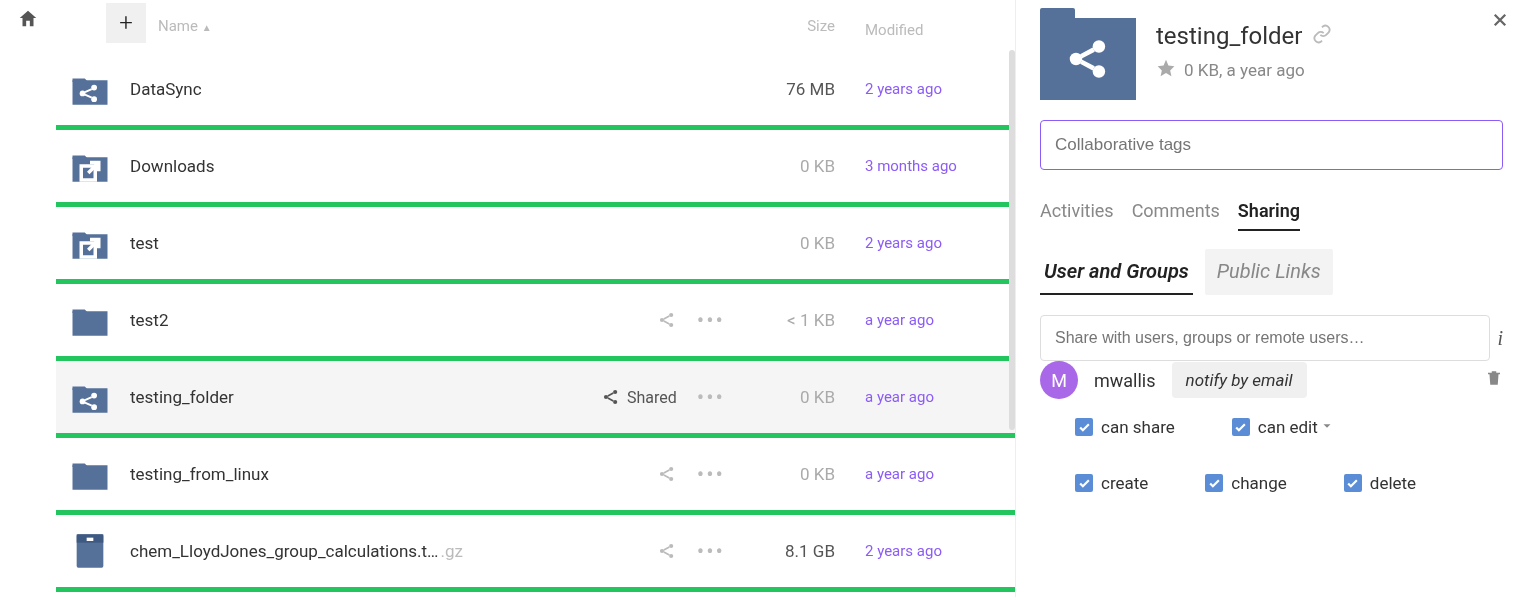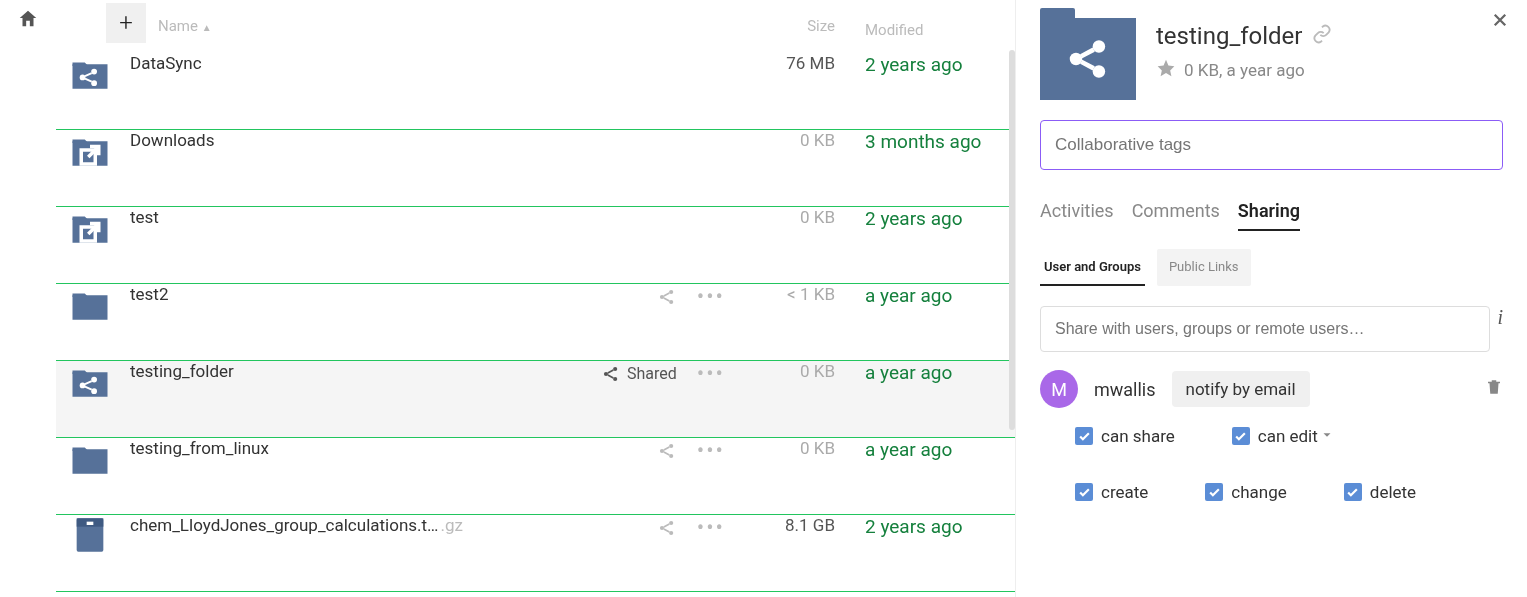--- a/index.html
+++ b/index.html
@@ -8,60 +8,60 @@
 .left-col { width: 56px; padding-top: 8px; display: flex; flex-direction: column; align-items: center; }
 .home-icon { color: #555; cursor: pointer; }
 .main { flex: 1; min-width: 0; display: flex; flex-direction: column; position: relative; }
 .header-row { display: flex; align-items: center; height: 53px; padding-left: 50px; border-bottom: 1px solid transparent; position: relative; }
 .plus-btn { position: absolute; left: 50px; top: 3px; width: 40px; height: 40px; background: #f0f0f0; display: flex; align-items: center; justify-content: center; cursor: pointer; font-size: 24px; font-weight: 300; }
 .header-label { color: #bbb; font-size: 15px; }
 .header-name { margin-left: 52px; }
 .header-size { margin-left: auto; width: 110px; text-align: right; padding-right: 20px; }
 .header-modified { width: 160px; padding-left: 10px; margin-top: 8px; }
 .file-list { flex: 1; overflow-y: auto; }
-.file-row { display: flex; align-items: flex-start; height: 77px; border-bottom: 1px solid #22c55e; padding-left: 10px; position: relative; }
+.file-row { display: flex; align-items: center; height: 77px; border-bottom: 5px solid #22c55e; padding-left: 10px; position: relative; }
 .file-row.selected { background: #f5f5f5; }
 .file-icon { width: 48px; height: 40px; display: flex; align-items: center; justify-content: center; margin-right: 16px; }
 .file-name { flex: 1; font-size: 17px; color: #333; display: flex; align-items: baseline; }
 .file-ext { color: #bbb; margin-left: 2px; }
 .row-actions { display: flex; align-items: center; gap: 20px; margin-right: 20px; visibility: hidden; }
 .file-row.selected .row-actions, .file-row.show-actions .row-actions { visibility: visible; }
 .share-indicator { display: flex; align-items: center; gap: 6px; color: #555; font-size: 16px; }
 .share-grey { color: #bbb; }
 .dots { color: #bbb; font-size: 22px; letter-spacing: 2px; cursor: pointer; }
 .file-size { width: 110px; text-align: right; color: #555; font-size: 17px; padding-right: 20px; }
 .file-size.faded { color: #aaa; }
-.file-modified { width: 160px; color: #15803d; font-size: 19px; padding-left: 10px; }
+.file-modified { width: 160px; color: #8b5cf6; font-size: 15px; padding-left: 10px; }
 .scrollbar-fake { position: absolute; right: 0; top: 50px; width: 6px; height: 380px; background: #ddd; border-radius: 3px; }
 
 .sidebar { width: 512px; border-left: 1px solid #eee; padding: 18px 24px 0 24px; position: relative; display: flex; flex-direction: column; }
 .close-btn { position: absolute; right: 18px; top: 10px; color: #666; cursor: pointer; font-size: 20px; font-weight: bold; }
 .sb-header { display: flex; align-items: flex-start; gap: 20px; margin-bottom: 20px; }
 .sb-thumb { width: 96px; height: 82px; background: #567199; display: flex; align-items: center; justify-content: center; position: relative; }
 .sb-thumb::before { content: ""; position: absolute; top: 0; left: 0; width: 35px; height: 12px; background: #567199; border-radius: 2px 2px 0 0; transform: translateY(-10px); }
 .sb-title-wrap { padding-top: 4px; }
 .sb-title { font-size: 24px; color: #333; display: flex; align-items: center; gap: 10px; }
 .link-icon { color: #bbb; }
 .sb-meta { display: flex; align-items: center; gap: 8px; color: #888; font-size: 17px; margin-top: 8px; }
 .star-icon { color: #aaa; }
 .tags-input { width: 100%; border: 1px solid #8b5cf6; border-radius: 4px; padding: 14px 14px; font-size: 17px; color: #777; margin-bottom: 30px; }
 .tabs { display: flex; gap: 18px; border-bottom: 0; margin-bottom: 18px; }
 .tab { font-size: 18px; color: #888; padding-bottom: 8px; cursor: pointer; }
 .tab.active { color: #222; font-weight: 600; border-bottom: 2px solid #222; }
 .subtabs { display: flex; gap: 12px; margin-bottom: 20px; }
-.subtab { font-size: 13px; padding: 10px 4px; cursor: pointer; color: #888; }
+.subtab { font-size: 20px; padding: 10px 4px; cursor: pointer; color: #888; font-style: italic; }
 .subtab.active { color: #222; font-weight: 600; border-bottom: 2px solid #222; }
 .subtab.boxed { background: #f3f3f3; padding: 10px 12px; border-radius: 2px; }
-.share-input-row { display: flex; gap: 7px; margin-bottom: 18px; }
+.share-input-row { display: flex; align-items: center; gap: 7px; }
 .share-input { flex: 1; border: 1px solid #ddd; border-radius: 4px; padding: 13px 14px; font-size: 16px; color: #777; }
 .info-i { font-family: Georgia, serif; font-style: italic; font-size: 20px; color: #555; cursor: pointer; }
 .user-row { display: flex; align-items: center; gap: 16px; margin-bottom: 14px; }
 .avatar { width: 38px; height: 38px; border-radius: 50%; background: #a968e8; color: white; display: flex; align-items: center; justify-content: center; font-size: 18px; }
 .username { font-size: 18px; color: #333; }
-.notify-btn { background: #f0f0f0; border-radius: 4px; padding: 8px 14px; font-size: 17px; color: #333; cursor: pointer; }
+.notify-btn { background: #f0f0f0; border-radius: 4px; padding: 8px 14px; font-size: 17px; color: #333; cursor: pointer; font-style: italic; }
 .trash { margin-left: auto; color: #888; cursor: pointer; }
 .perms { display: flex; flex-wrap: wrap; gap: 18px 22px; align-items: center; margin-top: 4px; }
 .perm { display: flex; align-items: center; gap: 8px; font-size: 17px; color: #333; padding-left: 35px; }
 .checkbox { width: 18px; height: 18px; background: #5b8dd6; border-radius: 2px; display: flex; align-items: center; justify-content: center; }
 .checkbox svg { width: 13px; height: 13px; }
 .chev { color: #888; margin-left: -6px; }
 
 
 .folder-svg { width: 42px; height: 36px; }
 .archive-svg { width: 40px; height: 40px; }

